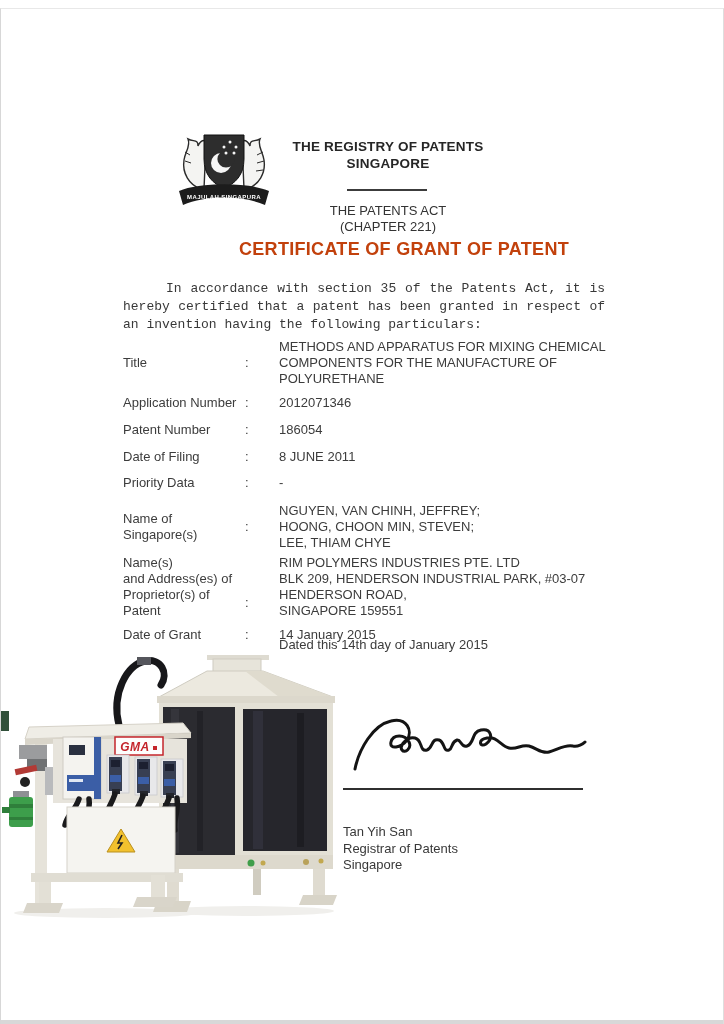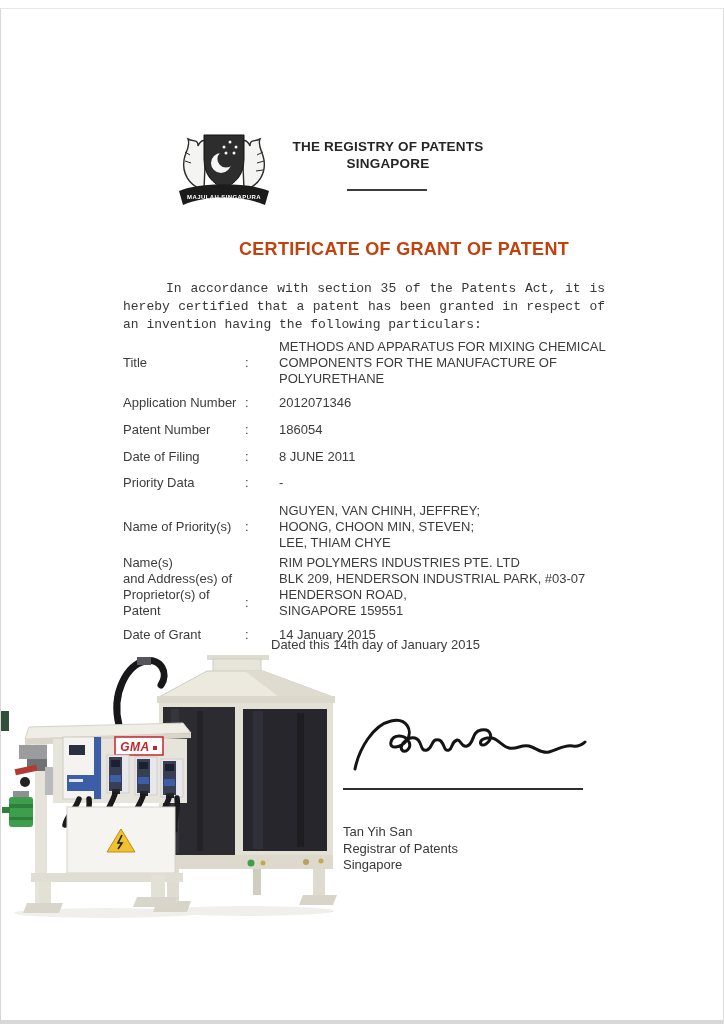--- a/index.html
+++ b/index.html
@@ -27,21 +27,21 @@
   
   .fields{left:122px;top:330px;width:530px;font-size:13px;line-height:16px;color:#3c3c3c;}
   .frow{display:flex;align-items:center;}
   .f-label{width:122px;flex:0 0 122px;white-space:pre-line;}
   .f-colon{width:34px;flex:0 0 34px;}
   .f-value{flex:1;white-space:pre-line;}
   .mt8{margin-top:8px;}.mt10{margin-top:10px;}.mt11{margin-top:11px;}
   .mt12{margin-top:12px;}.mt4{margin-top:4px;}
   .colon-low{padding-top:32px;}
   
-  .dated{left:270px;top:628px;font-size:13px;color:#3c3c3c;}
+  .dated{left:278px;top:628px;font-size:13px;color:#3c3c3c;}
   .sig-svg{left:348px;top:698px;width:240px;height:72px;}
   .sig-line{left:342px;top:779px;width:240px;height:2px;background:#2f2f2f;}
   .sig-block{left:342px;top:815px;width:240px;text-align:left;
     font-size:13px;line-height:16.5px;color:#383838;}
   
   .machine{left:0px;top:640px;width:340px;height:270px;}
   
   .bottom-strip{left:0;bottom:0;width:724px;height:12px;background:#d8d8d8;}
 </style>
 </head>
@@ -74,20 +74,24 @@
 
     <path d="M2,66 C22,57 72,57 92,66 L88,80 C66,70 28,70 6,80 Z" fill="#1c1c1c"></path>
     <text x="47" y="74" text-anchor="middle" font-size="6" font-weight="bold" fill="#ffffff" letter-spacing="0.4">MAJULAH SINGAPURA</text>
   </svg>
 
   <div class="abs org-block">
     <div>THE REGISTRY OF PATENTS</div>
     <div>SINGAPORE</div>
   </div>
   <div class="abs divider"></div>
+  <div class="abs act-block">
+    <div>THE PATENTS ACT</div>
+    <div>(CHAPTER 221)</div>
+  </div>
   <div class="abs cert-title">CERTIFICATE OF GRANT OF PATENT</div>
 
   <div class="abs intro">In accordance with section 35 of the Patents Act, it is hereby certified that a patent has been granted in respect of an invention having the following particulars:</div>
 
   <div class="abs fields">
     <div class="frow">
       <div class="f-label">Title</div>
       <div class="f-colon">:</div>
       <div class="f-value">METHODS AND APPARATUS FOR MIXING CHEMICAL
 COMPONENTS FOR THE MANUFACTURE OF POLYURETHANE</div>
@@ -106,21 +110,21 @@
       <div class="f-label">Date of Filing</div>
       <div class="f-colon">:</div>
       <div class="f-value">8 JUNE 2011</div>
     </div>
     <div class="frow mt10">
       <div class="f-label">Priority Data</div>
       <div class="f-colon">:</div>
       <div class="f-value">-</div>
     </div>
     <div class="frow mt12">
-      <div class="f-label">Name of Priority(s)</div>
+      <div class="f-label">Name of Singapore(s)</div>
       <div class="f-colon">:</div>
       <div class="f-value">NGUYEN, VAN CHINH, JEFFREY;
 HOONG, CHOON MIN, STEVEN;
 LEE, THIAM CHYE</div>
     </div>
     <div class="frow mt4">
       <div class="f-label">Name(s)
 and Address(es) of
 Proprietor(s) of Patent</div>
       <div class="f-colon colon-low">:</div>

